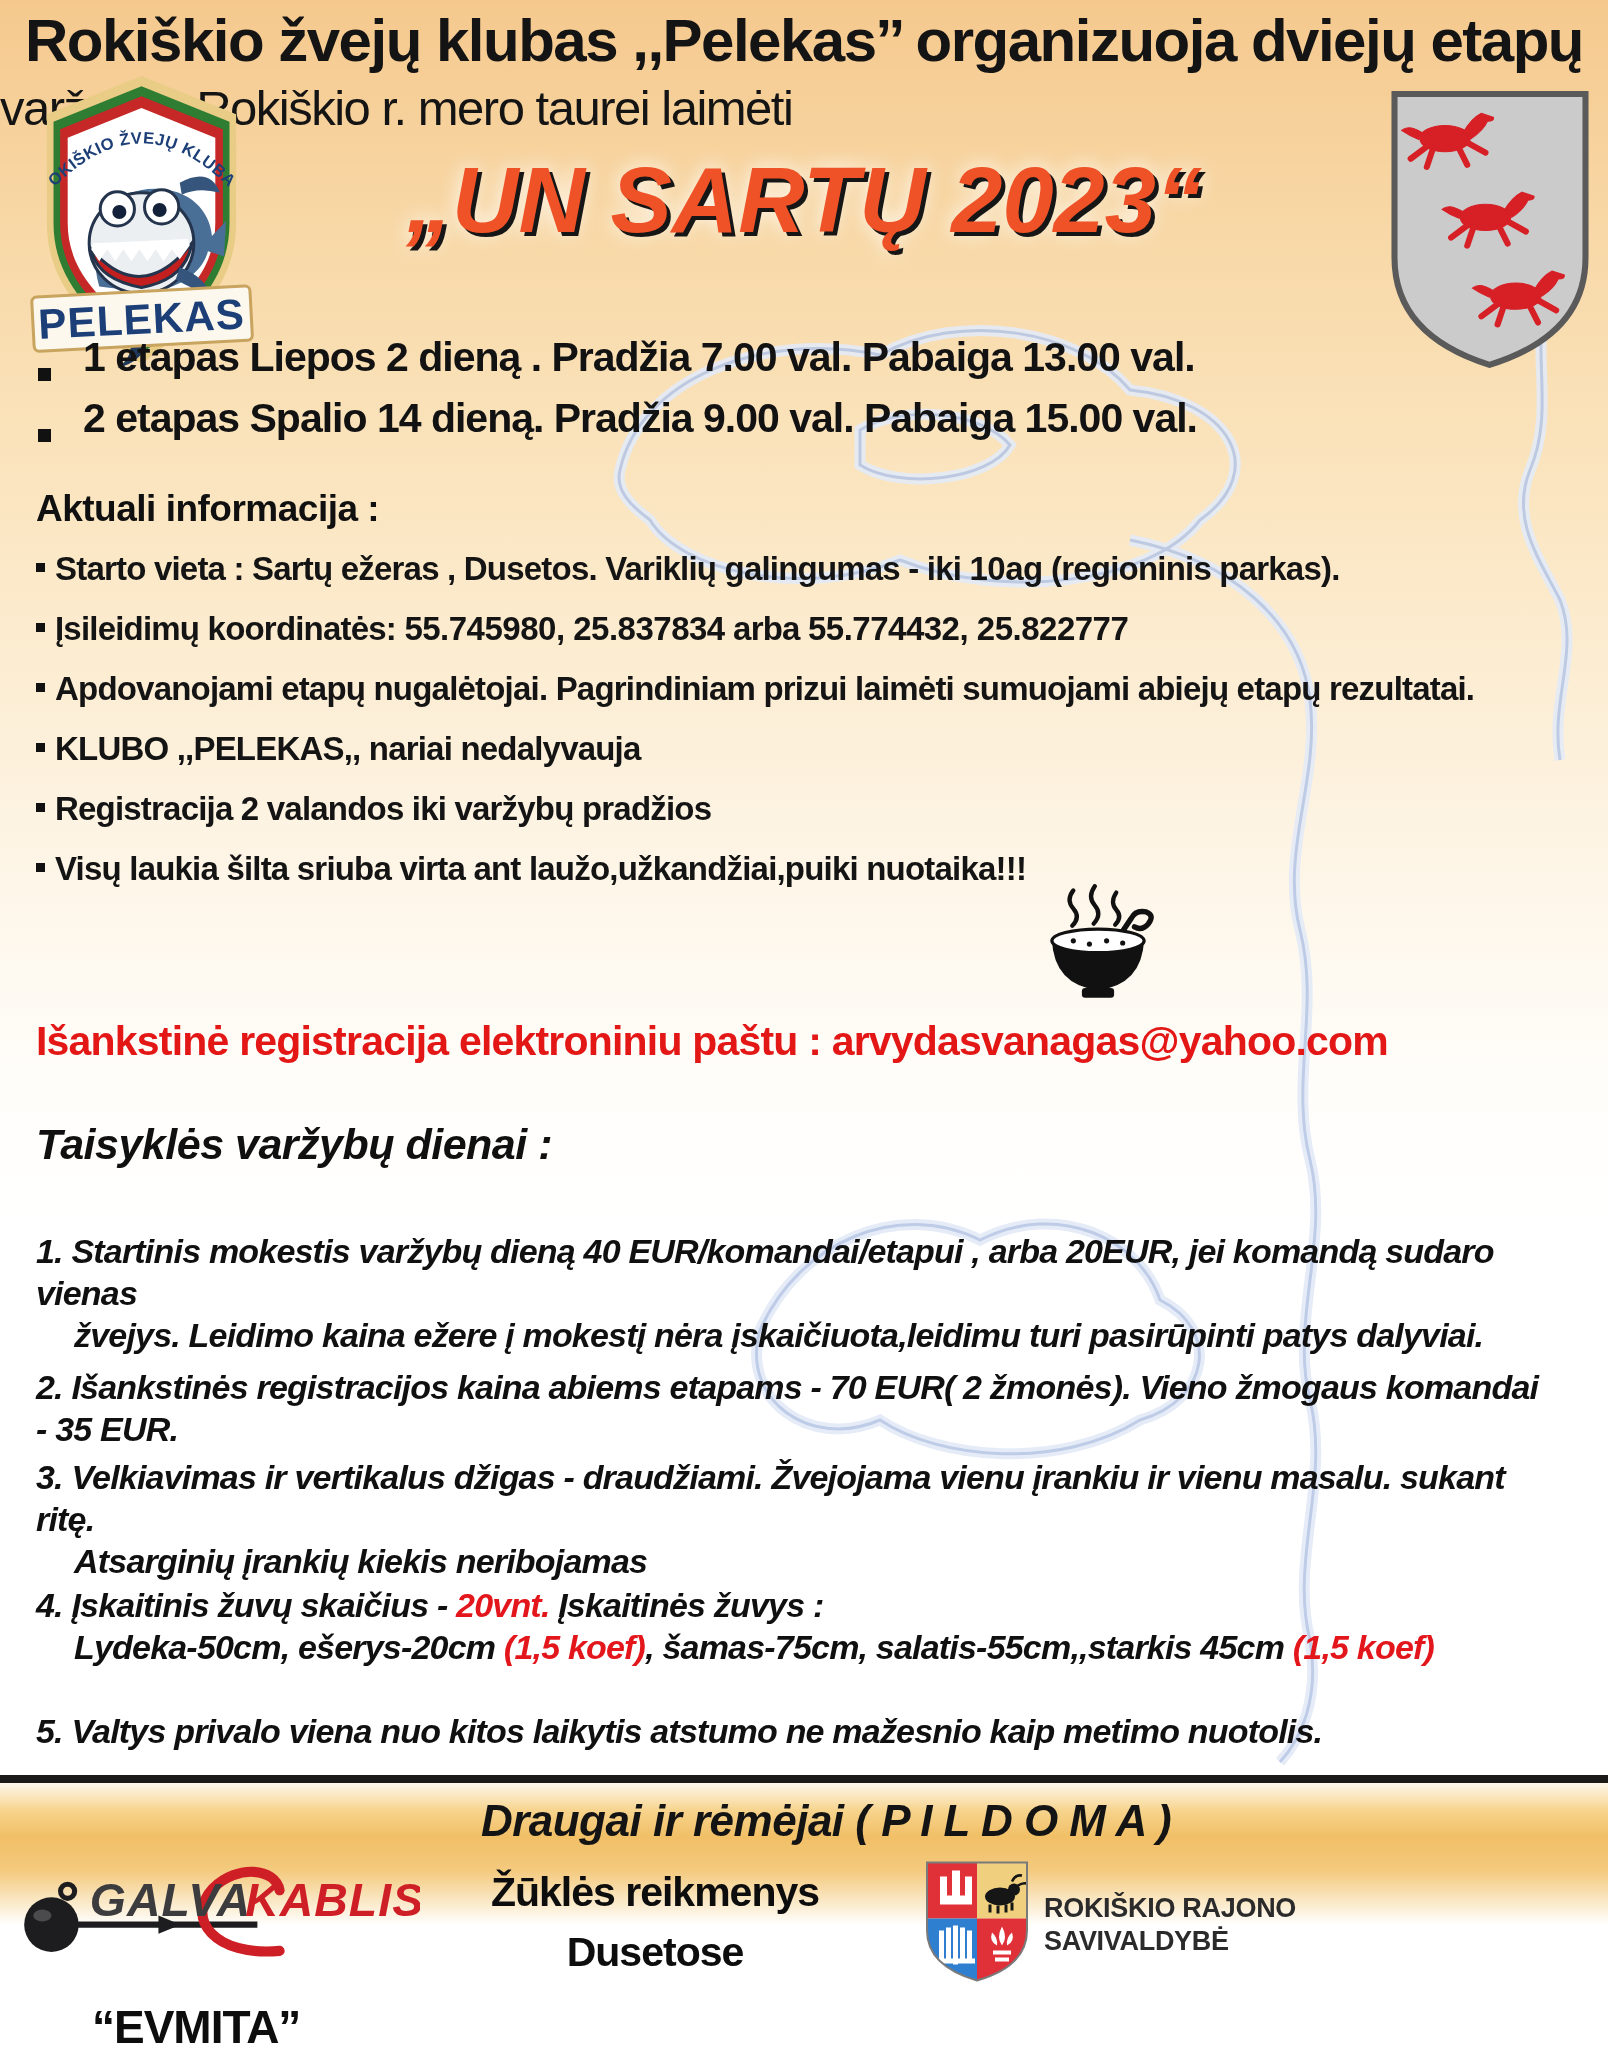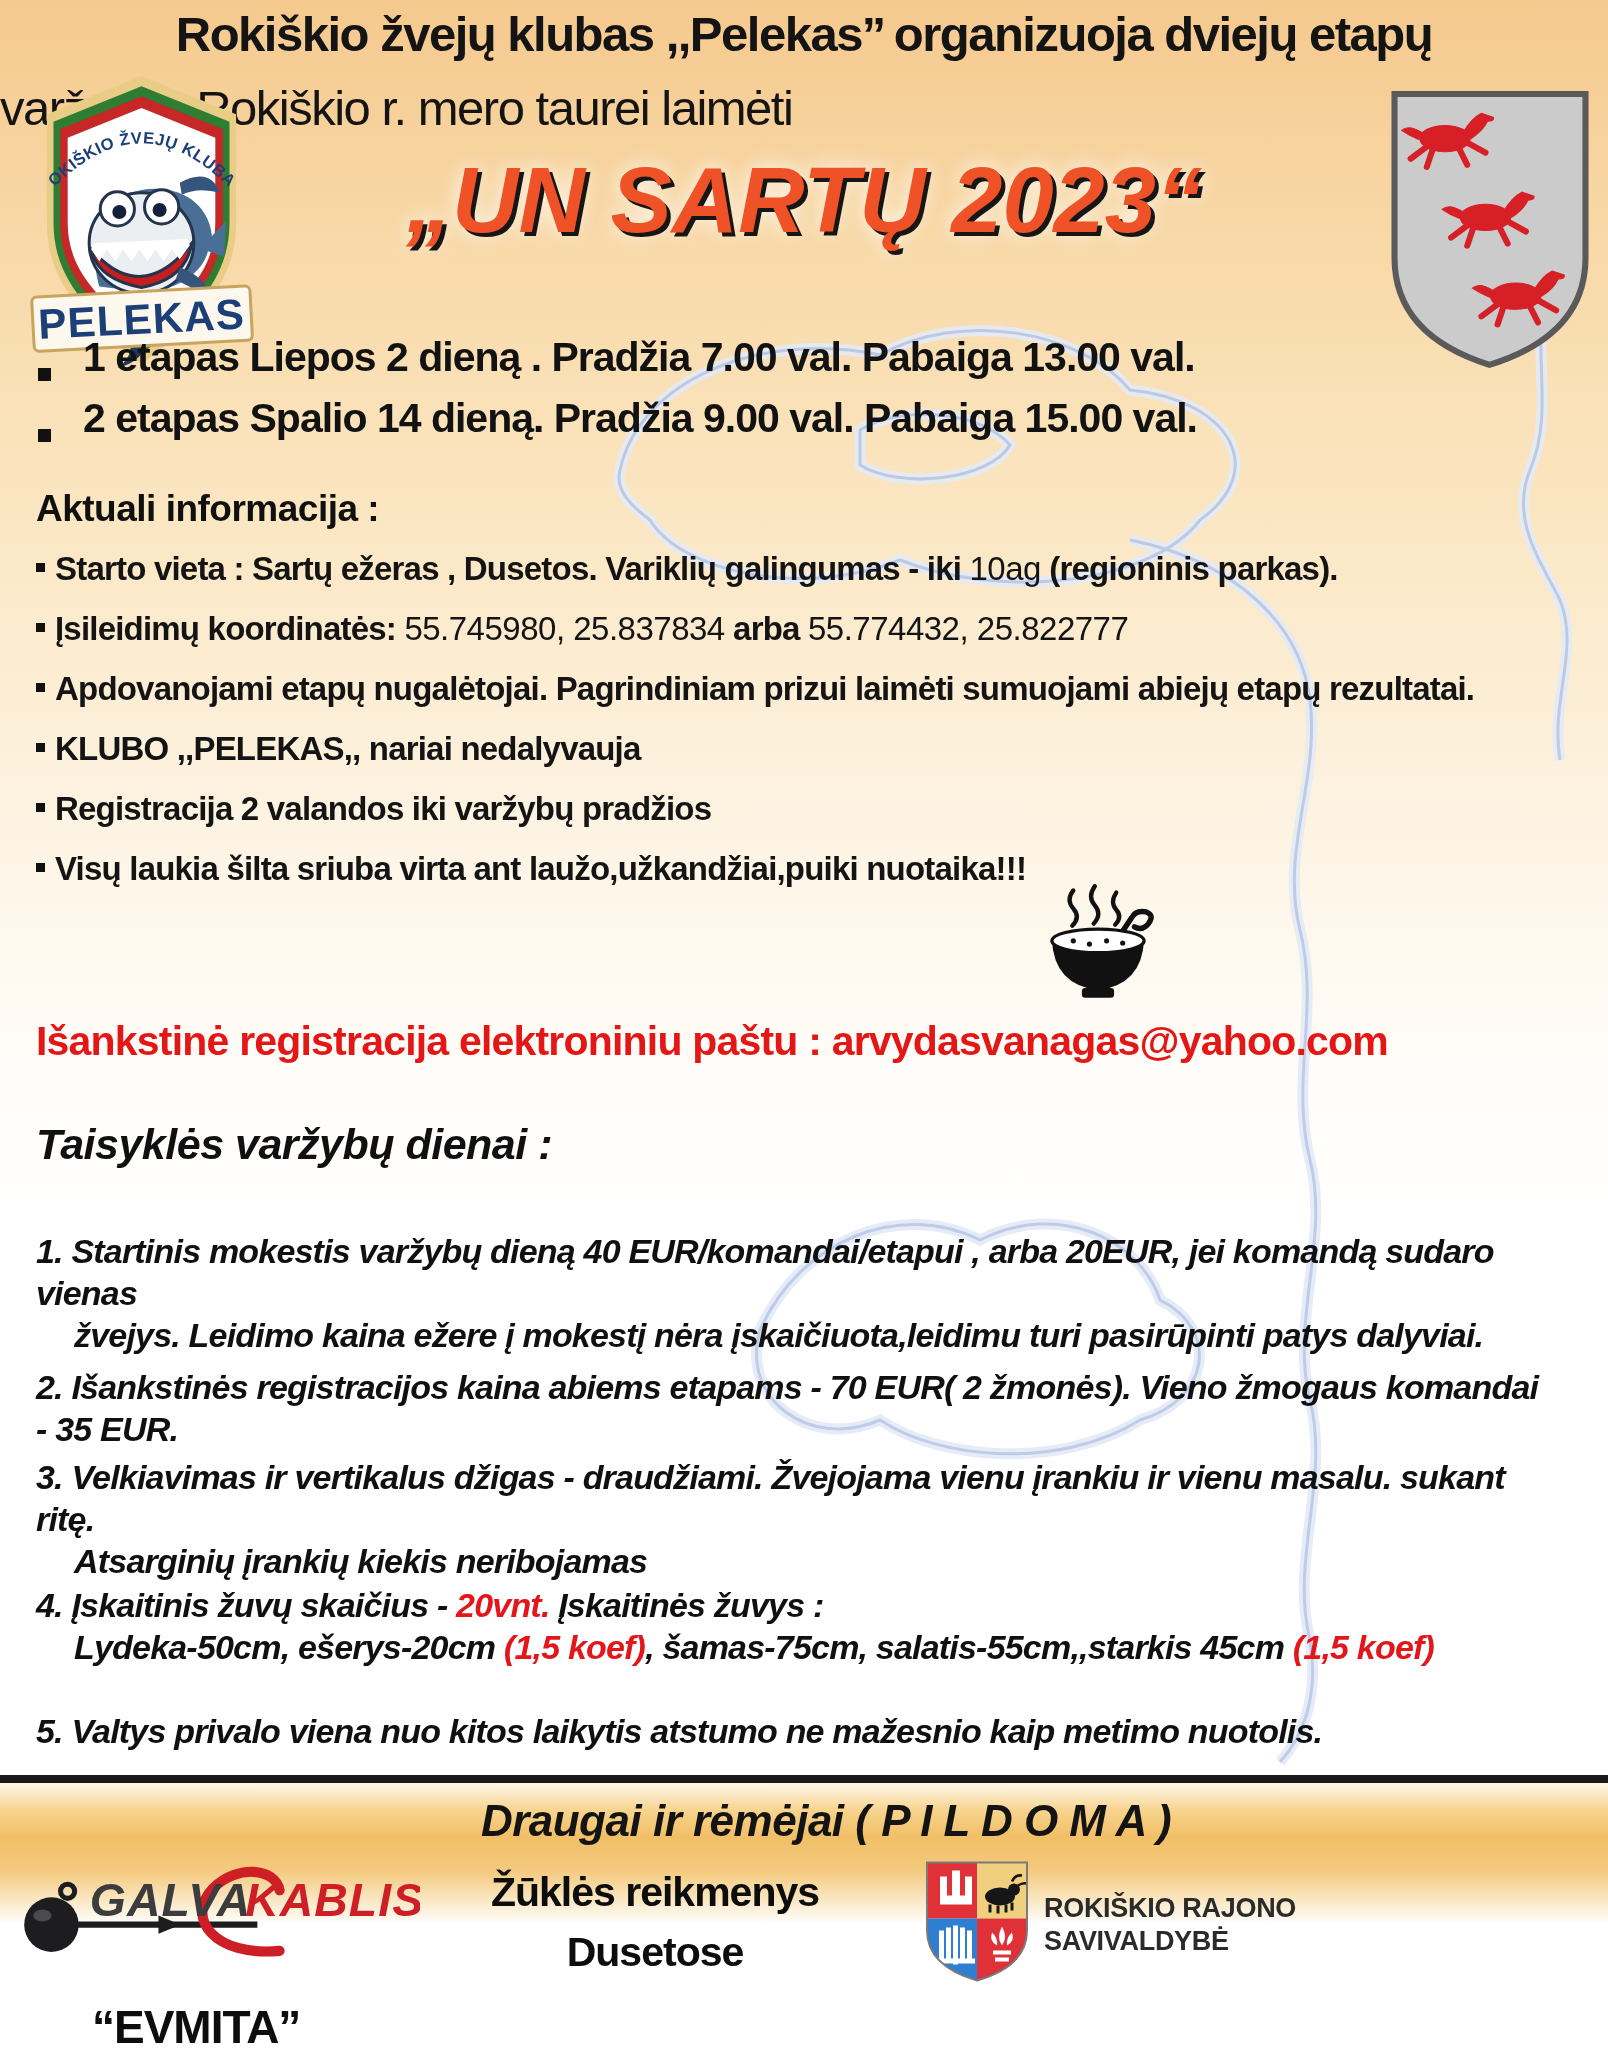--- a/index.html
+++ b/index.html
@@ -5,38 +5,38 @@
   html,body{margin:0;padding:0;background:#888;}
   .poster{
     position:relative;width:1608px;height:2048px;margin:0 auto;overflow:hidden;
     background:linear-gradient(180deg,#f5c98e 0%,#f8d9a8 12%,#fbe7c4 26%,#fdf3e2 40%,#fffdf9 52%,#ffffff 60%);
     font-family:"Liberation Sans","DejaVu Sans",sans-serif;color:#101010;
   }
   .abs{position:absolute;}
   .lake-map{position:absolute;inset:0;z-index:0;}
   .z{position:absolute;z-index:2;}
 
-  .title1{top:6px;left:0;right:0;text-align:center;font-size:49px;font-weight:800;letter-spacing:-1.5px;color:#141414;}
+  .title1{top:6px;left:0;right:0;text-align:center;font-size:60px;font-weight:800;letter-spacing:-1.5px;color:#141414;}
   .title2{top:80px;left:0;right:0;text-align:left;font-size:49px;font-weight:400;letter-spacing:-1.5px;color:#141414;}
   .event-title{
     top:148px;left:0;right:0;text-align:center;
     font-size:92px;font-weight:900;font-style:italic;letter-spacing:0px;
     color:#ee5226;text-shadow:4px 4px 0 #161616,0 0 20px rgba(255,255,255,.95);
   }
 
   .sched{top:334px;left:38px;right:40px;}
   .sched-item{display:flex;align-items:flex-end;margin-bottom:14px;font-size:41px;font-weight:800;letter-spacing:-1px;color:#121212;gap:20px;}
   .sqL{width:13px;height:13px;background:#111;margin:4px 12px 0 0;flex:0 0 auto;}
 
   .aktuali{top:488px;left:36px;font-size:37px;font-weight:800;letter-spacing:-.5px;}
 
   .ibullets{top:550px;left:36px;right:36px;}
   .ibullet{display:flex;align-items:flex-start;margin-bottom:22px;font-size:33px;font-weight:700;letter-spacing:-.8px;color:#141414;max-width:1530px;}
   .ibullet .sqS{width:9px;height:9px;background:#111;margin:13px 10px 0 0;flex:0 0 auto;}
-  .ibullet b{font-weight:400;letter-spacing:-.5px;margin-top:20px;}
+  .ibullet b{font-weight:700;letter-spacing:-.5px;margin-top:20px;}
 
   .prize-box{
     left:866px;top:730px;width:676px;height:154px;box-sizing:border-box;
     background:#f5c97e;border:4px solid #141414;box-shadow:6px 6px 0 rgba(70,50,20,.45);
     padding:20px 14px 0 22px;z-index:3;
   }
   .prize-box .pl{font-size:34px;font-weight:900;font-style:italic;letter-spacing:-.6px;line-height:56px;color:#141414;white-space:nowrap;}
 
   .soup{left:1038px;top:884px;z-index:3;}
 

